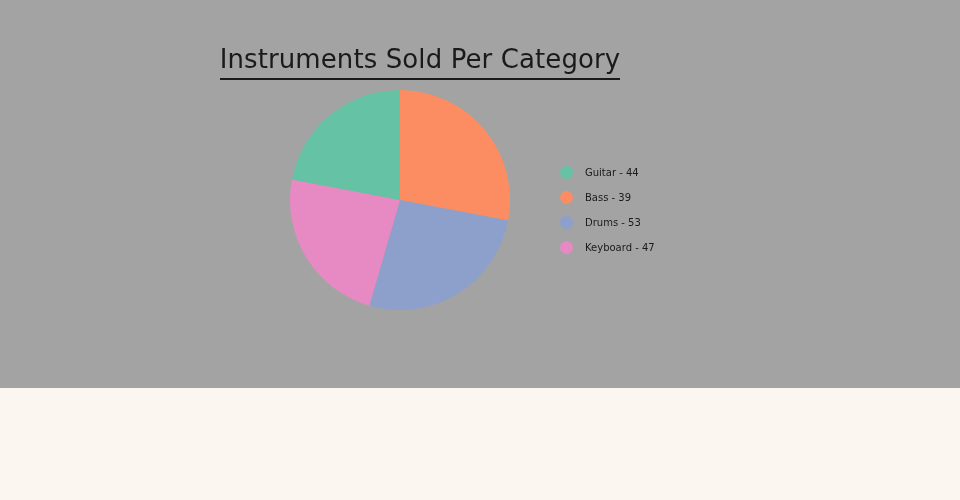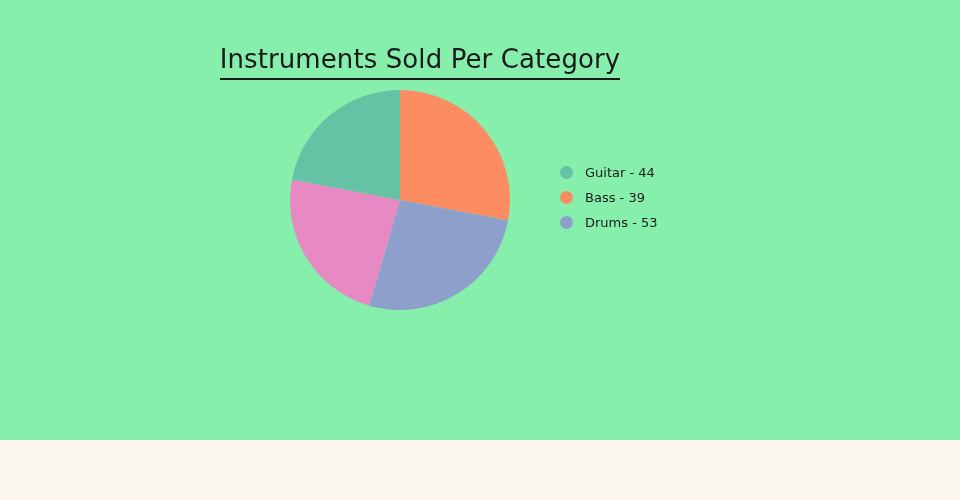--- a/index.html
+++ b/index.html
@@ -9,22 +9,22 @@
   body {
     width: 960px;
     height: 500px;
     background: #fbf7f0;
     font-family: "DejaVu Sans", "Liberation Sans", sans-serif;
     overflow: hidden;
   }
   #figure {
     position: relative;
     width: 960px;
-    height: 440px;
-    background: #86efac;
+    height: 388px;
+    background: #a3a3a3;
   }
   #chart-title {
     position: absolute;
     left: 0;
     top: 44px;
     width: 840px;
     text-align: center;
     font-size: 26px;
     font-weight: 400;
     color: #1a1a1a;
@@ -60,21 +60,21 @@
     height: 25px;
   }
   .legend-swatch {
     width: 13px;
     height: 13px;
     border-radius: 50%;
     flex: 0 0 auto;
     margin-right: 12px;
   }
   .legend-label {
-    font-size: 13px;
+    font-size: 10px;
     color: #1a1a1a;
     line-height: 1;
     white-space: nowrap;
   }
 </style>
 </head>
 <body>
 
 <div id="figure">
 
@@ -99,15 +99,19 @@
         <span class="legend-label">Guitar - 44</span>
       </div>
       <div class="legend-row">
         <span class="legend-swatch" style="background: rgb(252, 141, 98);"></span>
         <span class="legend-label">Bass - 39</span>
       </div>
       <div class="legend-row">
         <span class="legend-swatch" style="background: rgb(141, 160, 203);"></span>
         <span class="legend-label">Drums - 53</span>
       </div>
+      <div class="legend-row">
+        <span class="legend-swatch" style="background: rgb(231, 138, 195);"></span>
+        <span class="legend-label">Keyboard - 47</span>
+      </div>
     </div>
 
 </div>
 
 </body></html>

